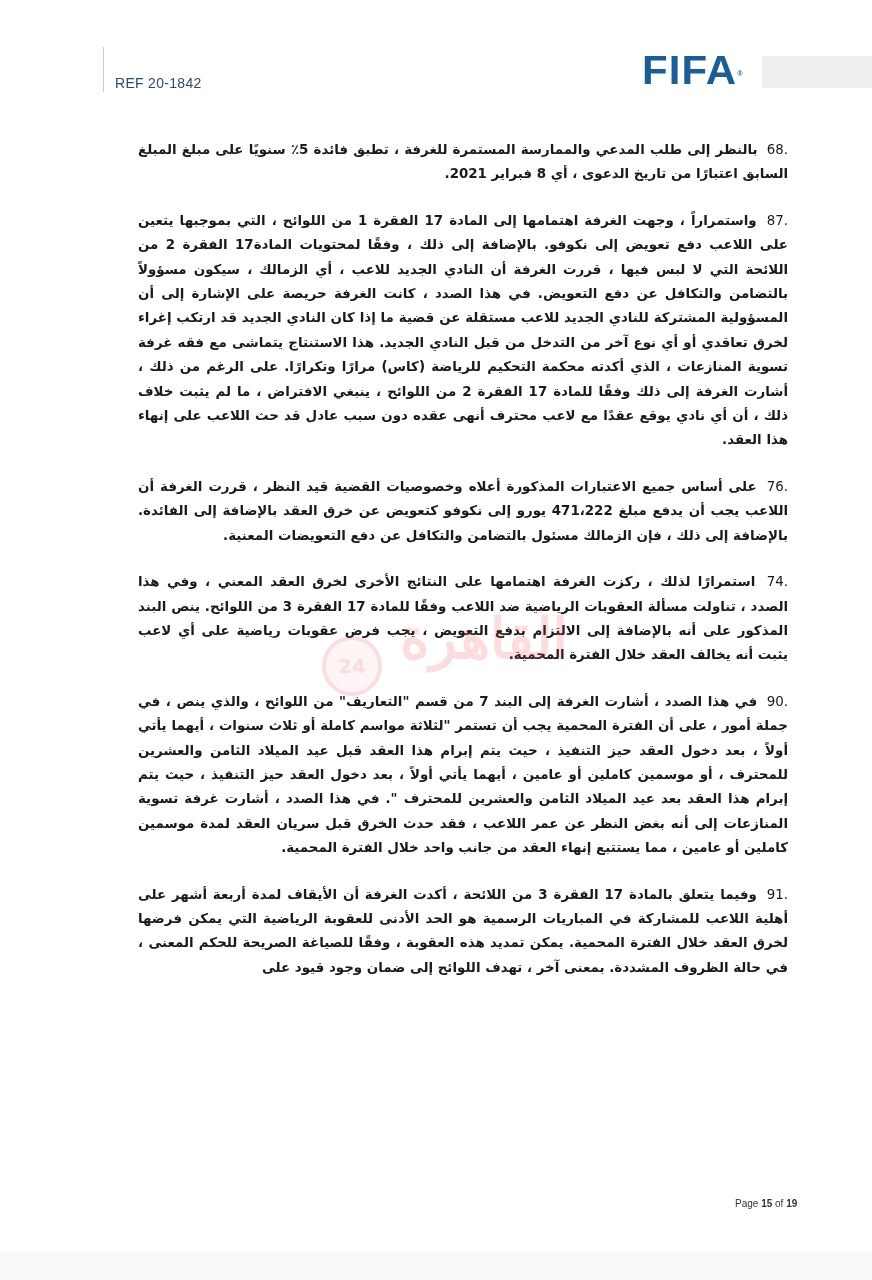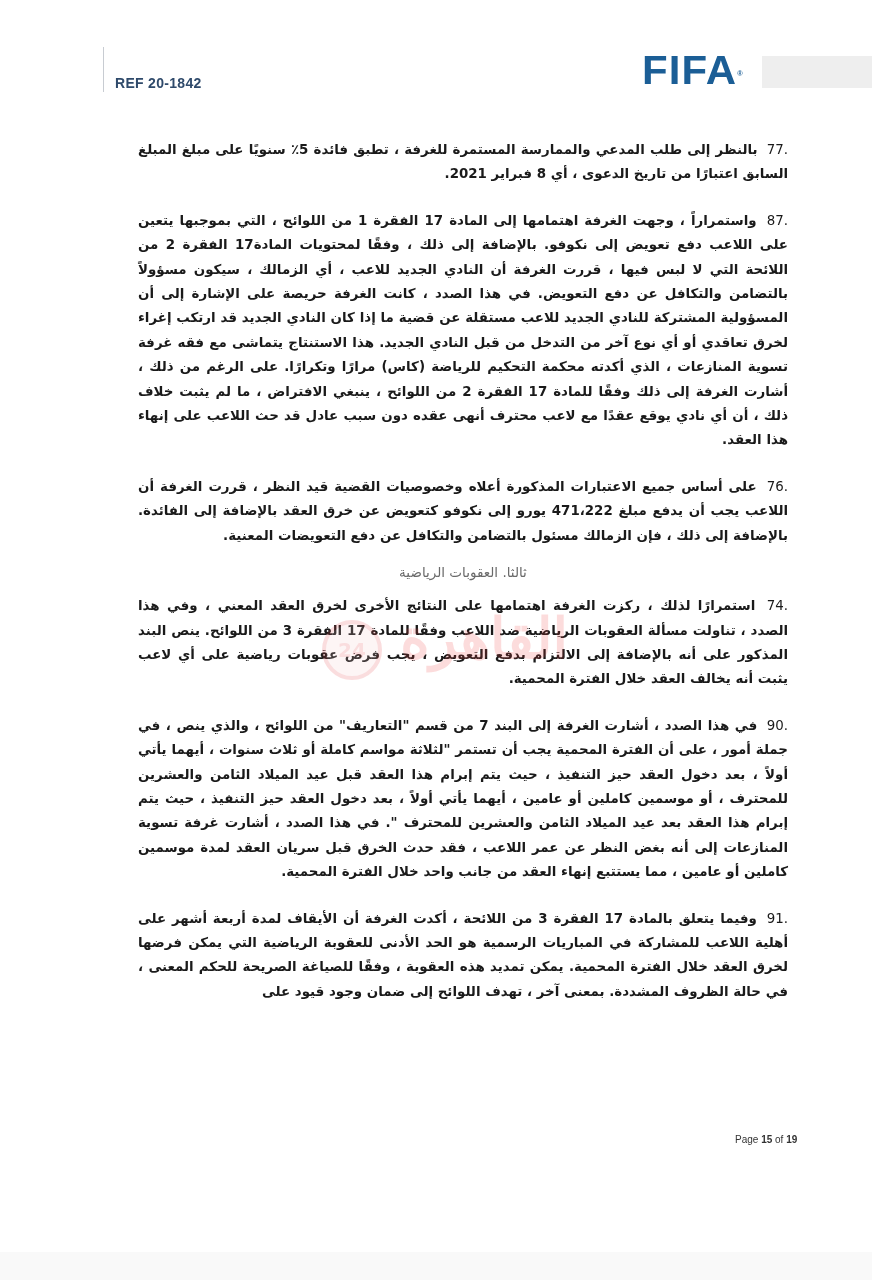--- a/index.html
+++ b/index.html
@@ -2,58 +2,57 @@
 <html><head>
 <meta charset="utf-8">
 <style>
   html, body { margin:0; padding:0; }
   body {
     width:872px; height:1280px; background:#ffffff; position:relative; overflow:hidden;
     font-family:"DejaVu Sans","Liberation Sans",sans-serif; color:#1a1a1a;
   }
   .header-rule { position:absolute; left:103px; top:47px; width:1px; height:45px; background:#c8ccd2; }
   .ref { position:absolute; left:115px; top:75px; font-family:"Liberation Sans",sans-serif;
-         font-weight:bold; font-size:14px; color:#2f4a6b; letter-spacing:0.3px; }
+         font-weight:normal; font-size:14px; color:#2f4a6b; letter-spacing:0.3px; }
   .logo { position:absolute; left:642px; top:50px; font-family:"Liberation Sans",sans-serif;
           font-weight:900; font-size:40px; line-height:40px; color:#1b5e96; letter-spacing:1px;
           transform:scaleX(1.05); transform-origin:left; }
   .logo-sup { font-size:7px; vertical-align:top; position:relative; top:4px; }
   .logo-bar { position:absolute; left:762px; top:56px; width:110px; height:32px; background:#eeeeee; }
   .content { position:absolute; left:138px; top:138px; width:650px; direction:rtl; text-align:justify; }
   .para { font-weight:bold; font-size:13.4px; line-height:24.4px; margin:0 0 22px 0;
           padding-right:0; position:relative; }
   .para .num { font-weight:normal; margin-left:4px; unicode-bidi:plaintext; }
   .section-heading { text-align:center; font-size:13.5px; color:#6a6a6a; margin:-6px 0 14px 0;
                      font-weight:normal; }
   .watermark { position:absolute; left:318px; top:612px; width:250px; height:70px;
                pointer-events:none; opacity:0.18; }
   .wm-text { position:absolute; right:0; top:-6px; font-size:56px; font-weight:bold; color:#ef4444;
              direction:rtl; font-family:Liberation Sans, sans-serif; }
-  .wm-circle { position:absolute; left:4px; top:8px; width:52px; height:52px; border-radius:50%;
+  .wm-circle { position:absolute; left:4px; top:24px; width:52px; height:52px; border-radius:50%;
                border:4px solid #e5484d; background:#f6c9cb; color:#e5484d; font-weight:bold;
                font-size:20px; text-align:center; line-height:52px; opacity:1.4; }
-  .footer { position:absolute; left:735px; top:1134px; font-family:"Liberation Sans",sans-serif;
+  .footer { position:absolute; left:735px; top:1198px; font-family:"Liberation Sans",sans-serif;
             font-size:10px; color:#333; }
   .footer b { font-weight:bold; }
   .bottom-band { position:absolute; left:0; top:1252px; width:872px; height:28px; background:#f9f9f9; }
 </style>
 </head>
 <body>
 
 <div class="header-rule"></div>
 <div class="ref">REF 20-1842</div>
 <div class="logo"><span>FIFA</span><span class="logo-sup">®</span></div>
 <div class="logo-bar"></div>
 
 <div class="content">
-  <p class="para"><span class="num">77.</span> <span>بالنظر إلى طلب المدعي والممارسة المستمرة للغرفة ، تطبق فائدة 5٪ سنويًا على مبلغ المبلغ السابق اعتبارًا من تاريخ الدعوى ، أي 8 فبراير 2021.</span></p>
+  <p class="para"><span class="num">68.</span> <span>بالنظر إلى طلب المدعي والممارسة المستمرة للغرفة ، تطبق فائدة 5٪ سنويًا على مبلغ المبلغ السابق اعتبارًا من تاريخ الدعوى ، أي 8 فبراير 2021.</span></p>
   <p class="para"><span class="num">87.</span> <span>واستمراراً ، وجهت الغرفة اهتمامها إلى المادة 17 الفقرة 1 من اللوائح ، التي بموجبها يتعين على اللاعب دفع تعويض إلى نكوفو. بالإضافة إلى ذلك ، وفقًا لمحتويات المادة17 الفقرة 2 من اللائحة التي لا لبس فيها ، قررت الغرفة أن النادي الجديد للاعب ، أي الزمالك ، سيكون مسؤولاً بالتضامن والتكافل عن دفع التعويض. في هذا الصدد ، كانت الغرفة حريصة على الإشارة إلى أن المسؤولية المشتركة للنادي الجديد للاعب مستقلة عن قضية ما إذا كان النادي الجديد قد ارتكب إغراء لخرق تعاقدي أو أي نوع آخر من التدخل من قبل النادي الجديد. هذا الاستنتاج يتماشى مع فقه غرفة تسوية المنازعات ، الذي أكدته محكمة التحكيم للرياضة (كاس) مرارًا وتكرارًا. على الرغم من ذلك ، أشارت الغرفة إلى ذلك وفقًا للمادة 17 الفقرة 2 من اللوائح ، ينبغي الافتراض ، ما لم يثبت خلاف ذلك ، أن أي نادي يوقع عقدًا مع لاعب محترف أنهى عقده دون سبب عادل قد حث اللاعب على إنهاء هذا العقد.</span></p>
   <p class="para"><span class="num">76.</span> <span>على أساس جميع الاعتبارات المذكورة أعلاه وخصوصيات القضية قيد النظر ، قررت الغرفة أن اللاعب يجب أن يدفع مبلغ 471،222 يورو إلى نكوفو كتعويض عن خرق العقد بالإضافة إلى الفائدة. بالإضافة إلى ذلك ، فإن الزمالك مسئول بالتضامن والتكافل عن دفع التعويضات المعنية.</span></p>
 
-  <div class="section-heading">ثالثا. العقوبات الرياضية</div>
 
   <p class="para"><span class="num">74.</span> <span>استمرارًا لذلك ، ركزت الغرفة اهتمامها على النتائج الأخرى لخرق العقد المعني ، وفي هذا الصدد ، تناولت مسألة العقوبات الرياضية ضد اللاعب وفقًا للمادة 17 الفقرة 3 من اللوائح. ينص البند المذكور على أنه بالإضافة إلى الالتزام بدفع التعويض ، يجب فرض عقوبات رياضية على أي لاعب يثبت أنه يخالف العقد خلال الفترة المحمية.</span></p>
   <p class="para"><span class="num">90.</span> <span>في هذا الصدد ، أشارت الغرفة إلى البند 7 من قسم "التعاريف" من اللوائح ، والذي ينص ، في جملة أمور ، على أن الفترة المحمية يجب أن تستمر "لثلاثة مواسم كاملة أو ثلاث سنوات ، أيهما يأتي أولاً ، بعد دخول العقد حيز التنفيذ ، حيث يتم إبرام هذا العقد قبل عيد الميلاد الثامن والعشرين للمحترف ، أو موسمين كاملين أو عامين ، أيهما يأتي أولاً ، بعد دخول العقد حيز التنفيذ ، حيث يتم إبرام هذا العقد بعد عيد الميلاد الثامن والعشرين للمحترف ". في هذا الصدد ، أشارت غرفة تسوية المنازعات إلى أنه بغض النظر عن عمر اللاعب ، فقد حدث الخرق قبل سريان العقد لمدة موسمين كاملين أو عامين ، مما يستتبع إنهاء العقد من جانب واحد خلال الفترة المحمية.</span></p>
   <p class="para"><span class="num">91.</span> <span>وفيما يتعلق بالمادة 17 الفقرة 3 من اللائحة ، أكدت الغرفة أن الأيقاف لمدة أربعة أشهر على أهلية اللاعب للمشاركة في المباريات الرسمية هو الحد الأدنى للعقوبة الرياضية التي يمكن فرضها لخرق العقد خلال الفترة المحمية. يمكن تمديد هذه العقوبة ، وفقًا للصياغة الصريحة للحكم المعنى ، في حالة الظروف المشددة. بمعنى آخر ، تهدف اللوائح إلى ضمان وجود قيود على</span></p>
 </div>
 
 <div class="watermark">
   <div class="wm-circle">24</div>
   <div class="wm-text">القاهرة</div>
 </div>

